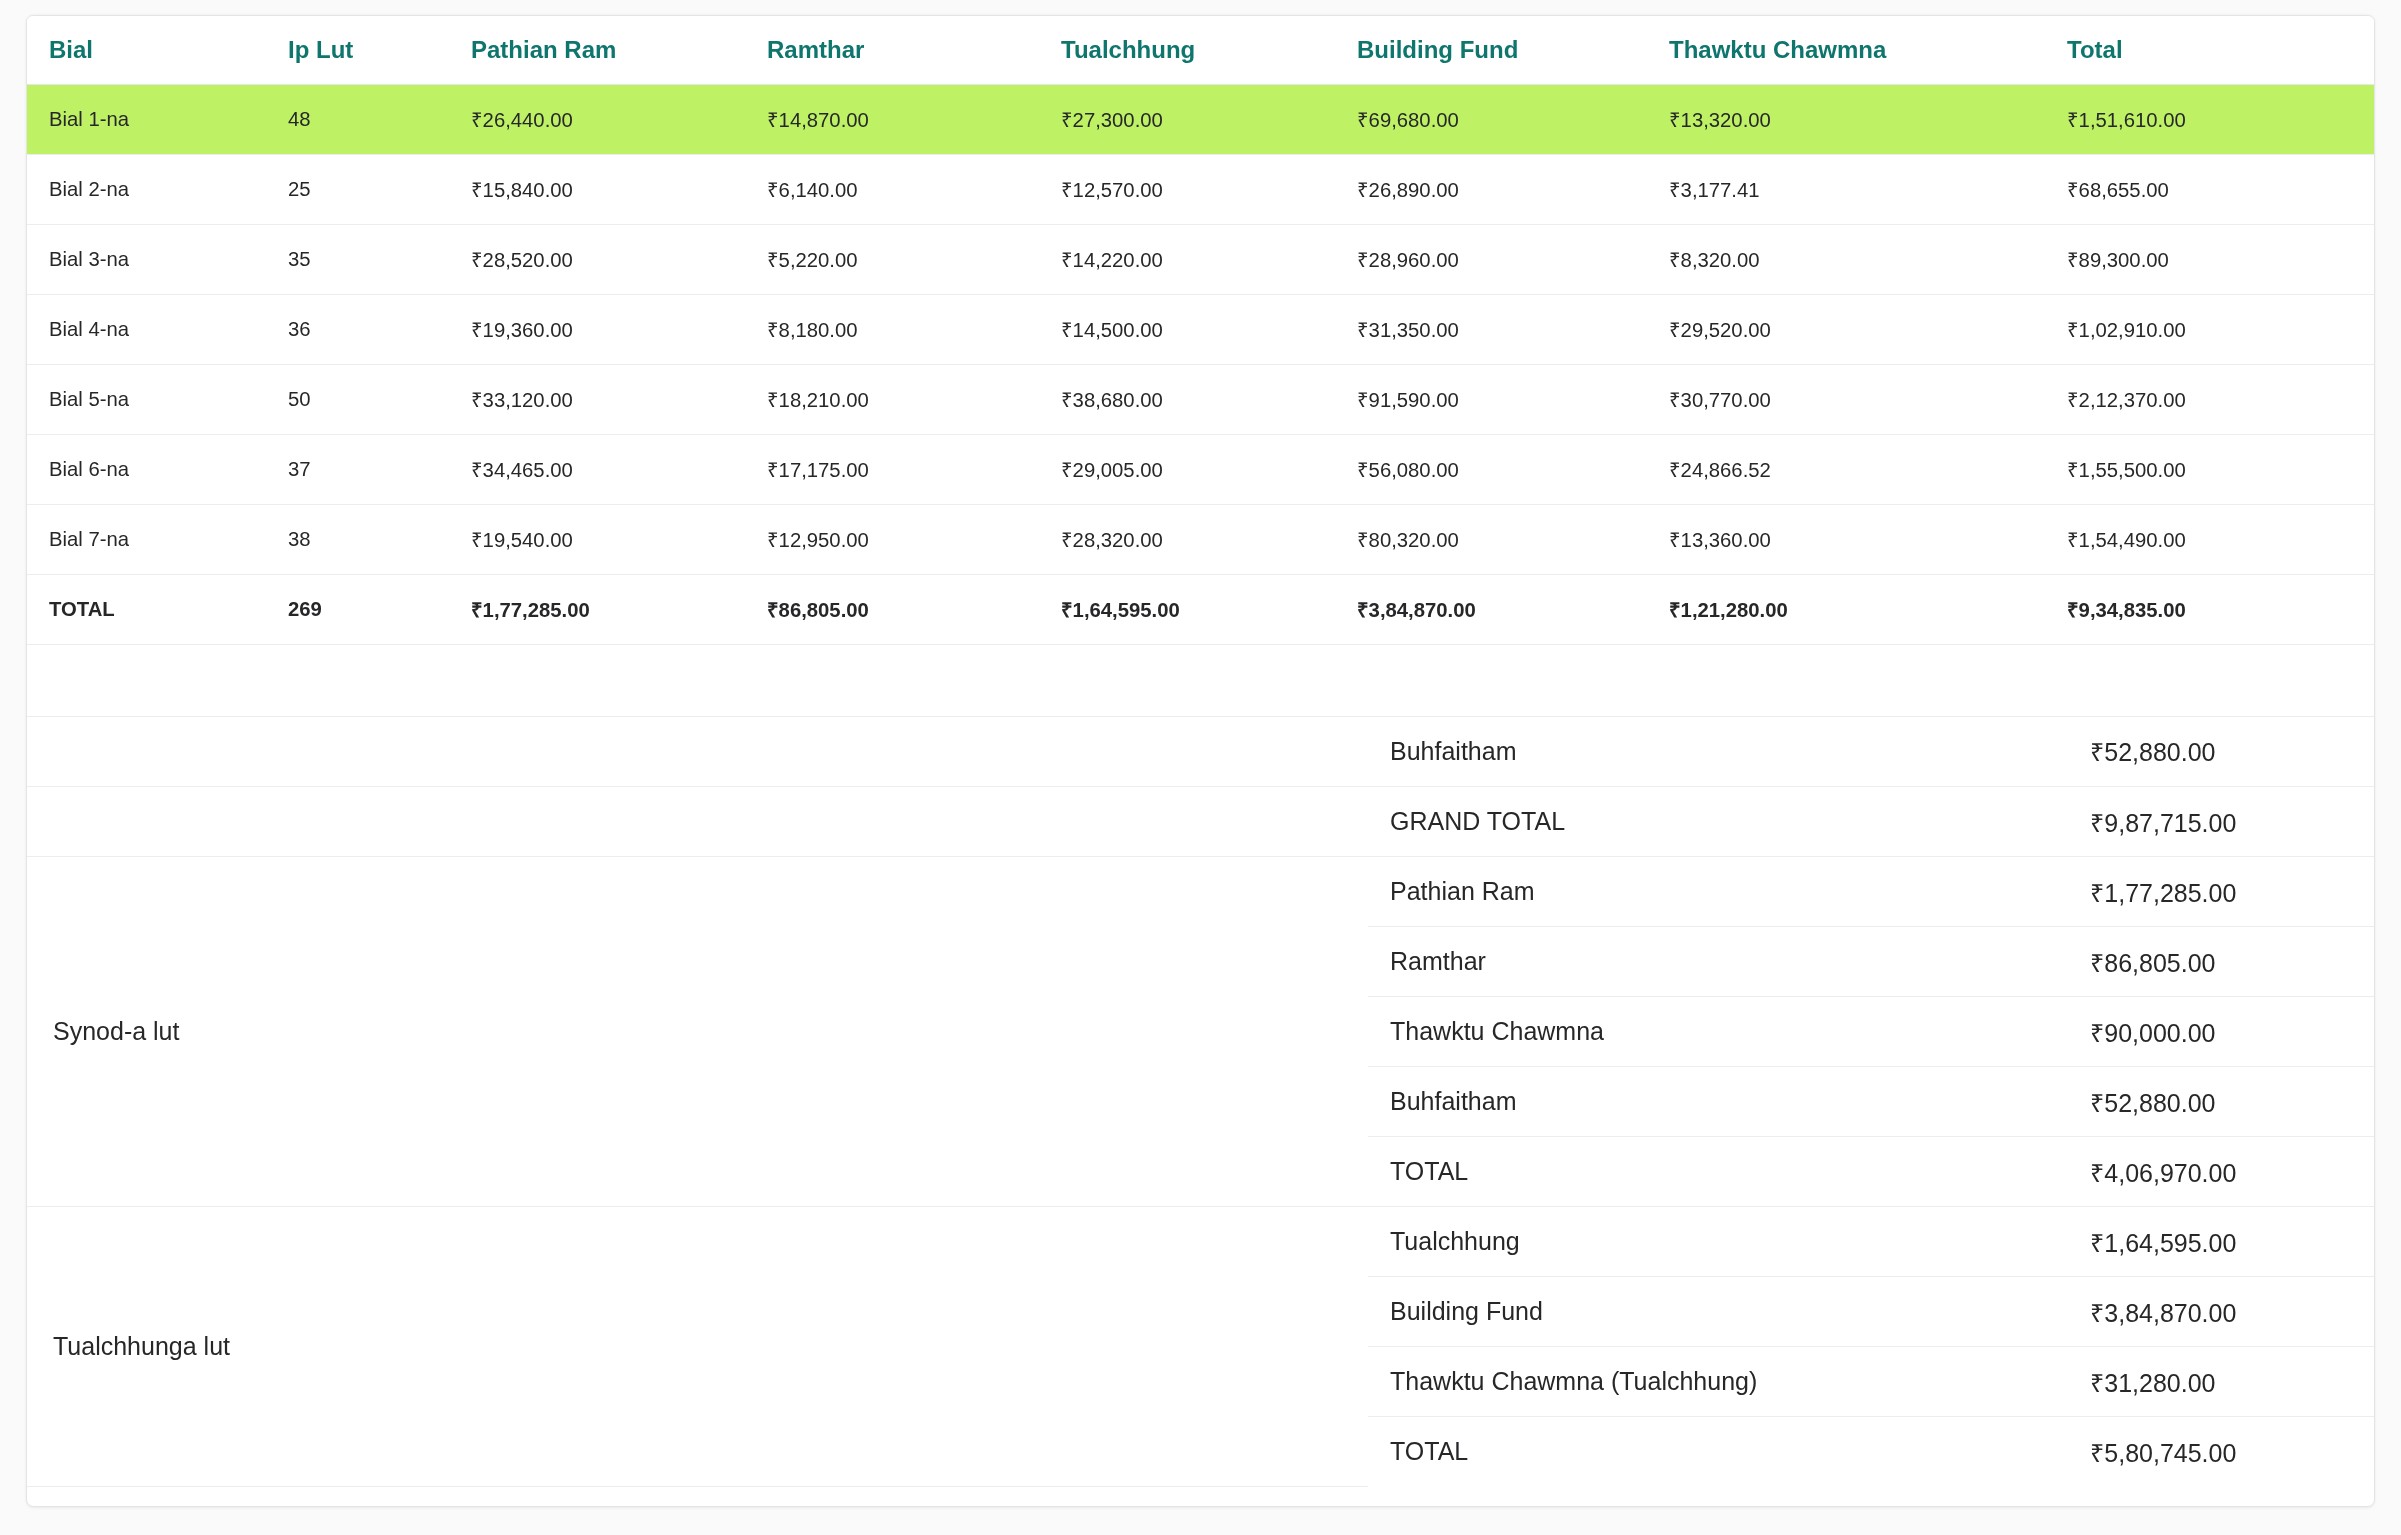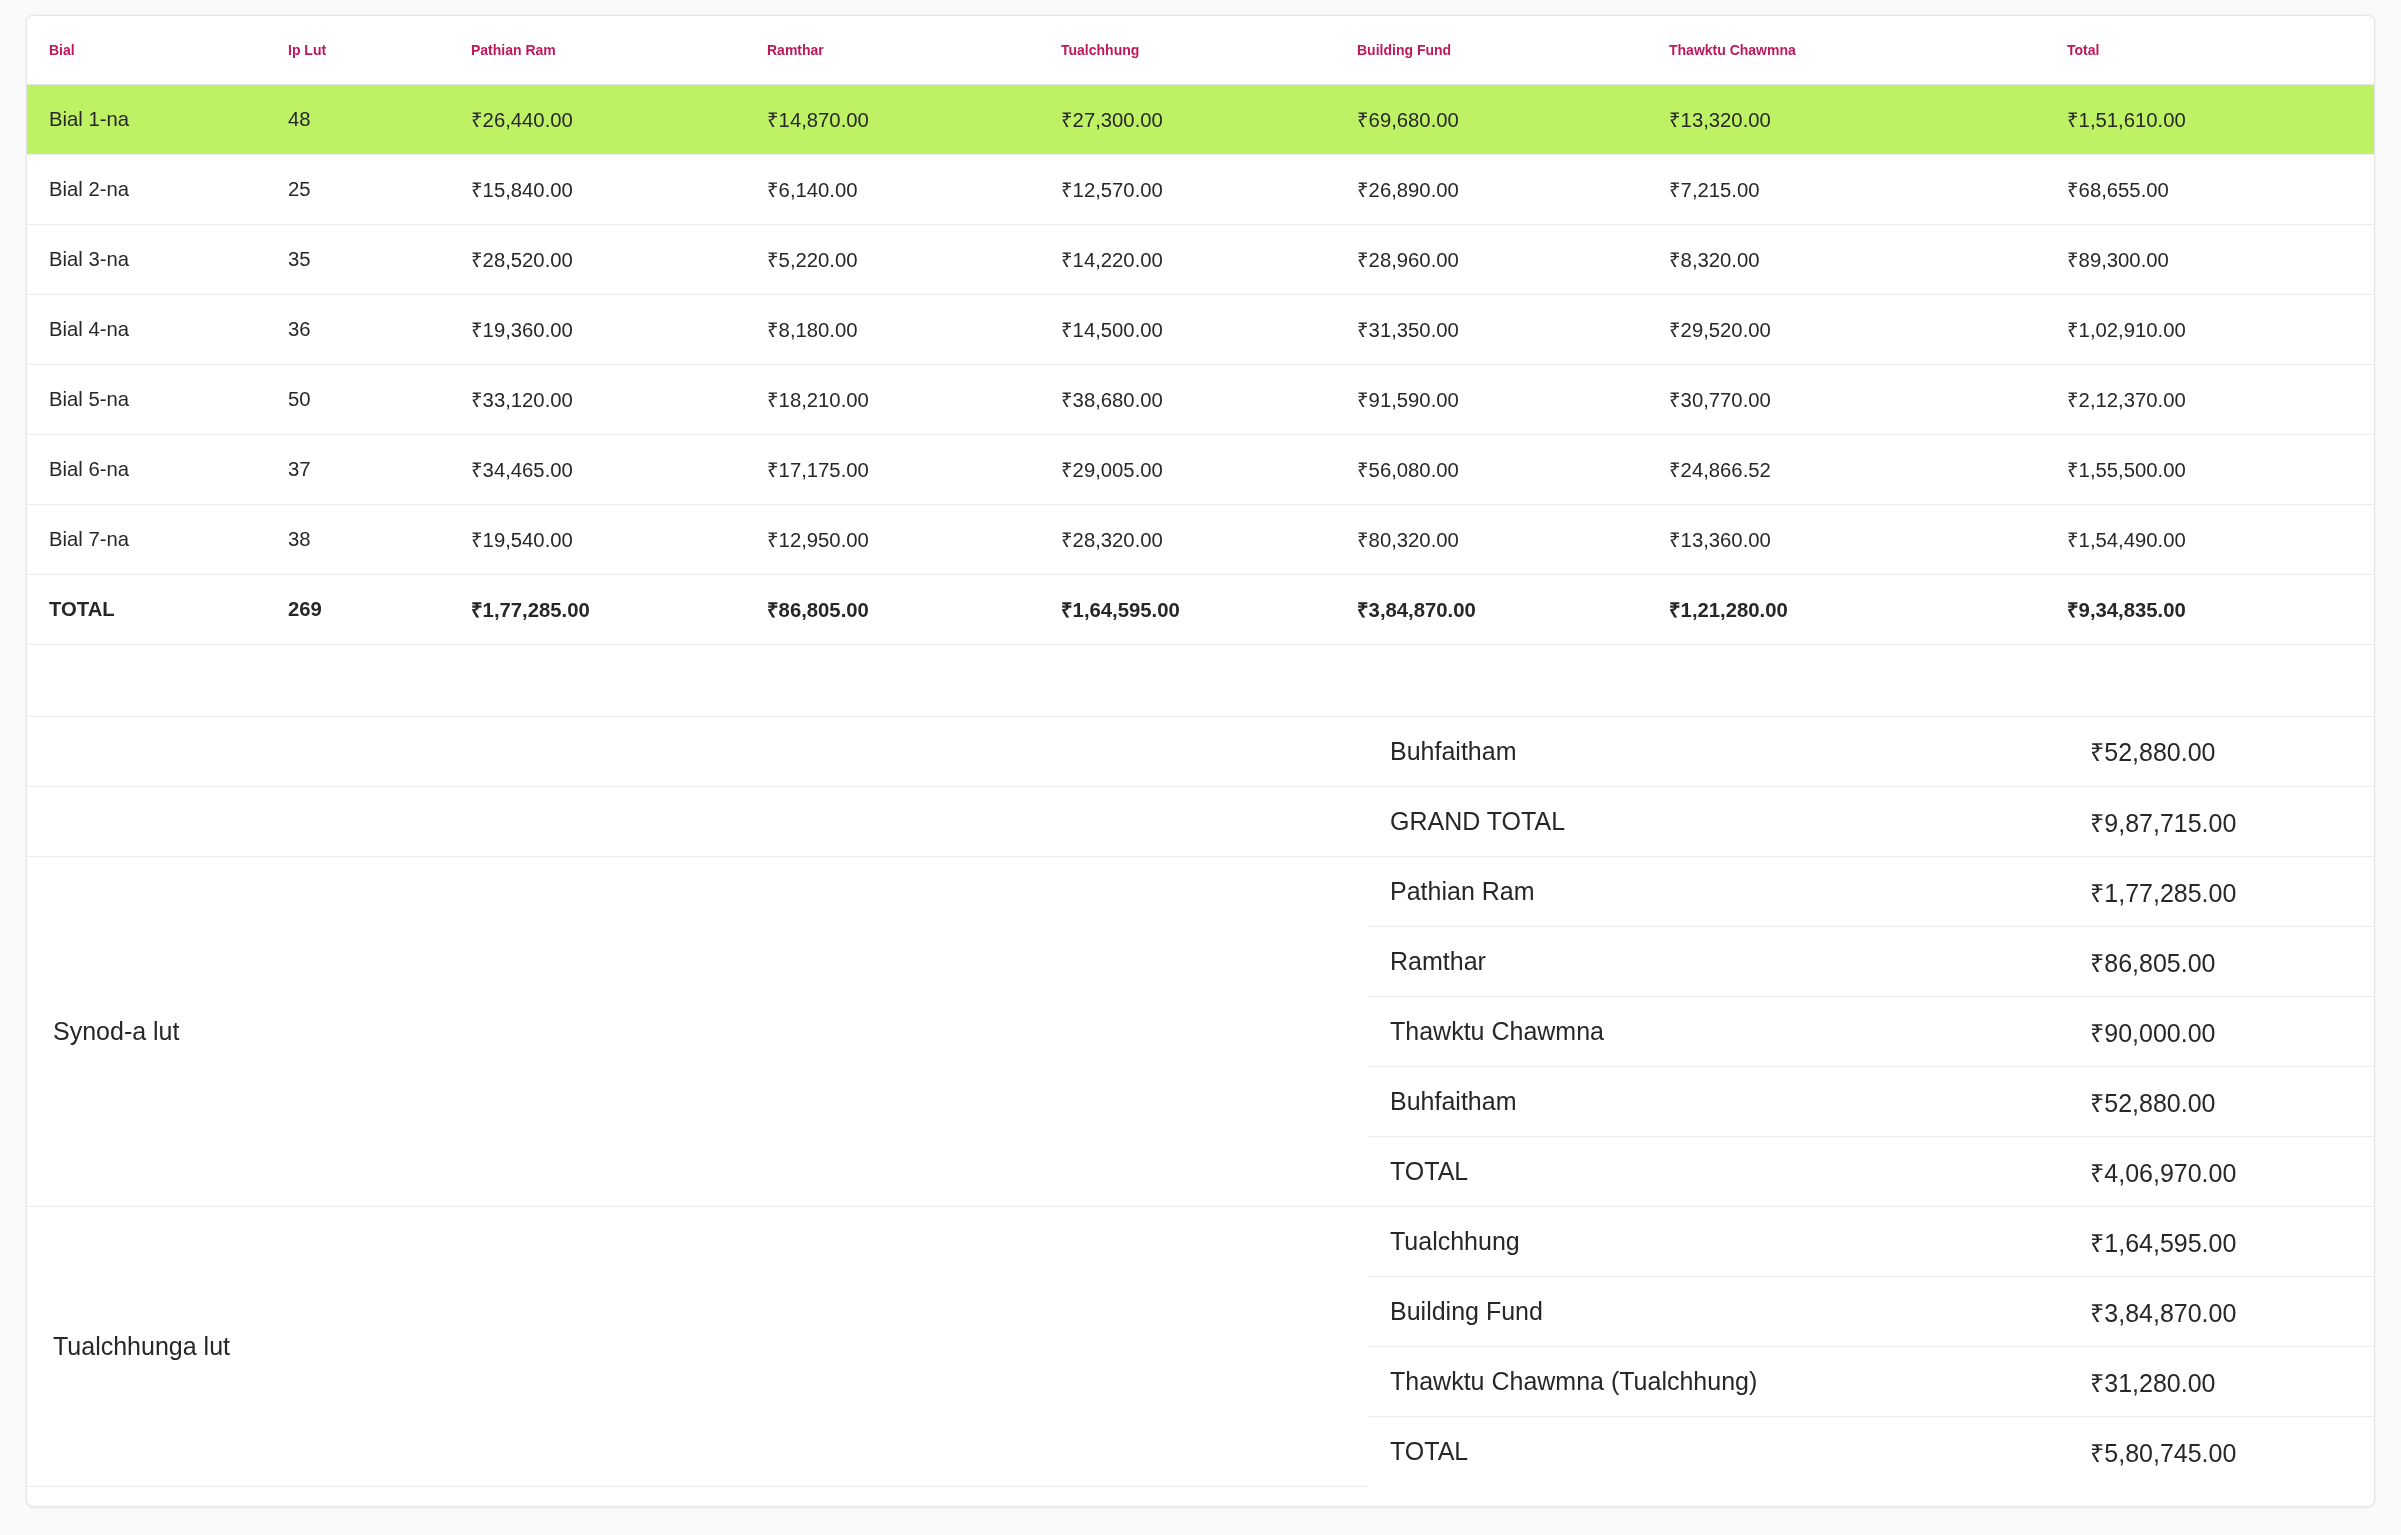--- a/index.html
+++ b/index.html
@@ -32,23 +32,23 @@
     table-layout: fixed;
   }
   th, td {
     text-align: left;
     font-size: 20.3px;
     color: #27272a;
     padding: 0 22px;
     vertical-align: middle;
   }
   thead th {
-    font-size: 14px;
+    font-size: 24px;
     font-weight: 700;
-    color: #be185d;
+    color: #0f766e;
     height: 68px;
     border-bottom: 0.9px solid #e6e6e6;
     background: #ffffff;
   }
   tbody tr {
     border-bottom: 0.9px solid #ededed;
   }
   tbody td {
     height: 70px;
     font-weight: 400;
@@ -140,21 +140,21 @@
           <td>₹13,320.00</td>
           <td>₹1,51,610.00</td>
         </tr>
         <tr>
           <td>Bial 2-na</td>
           <td>25</td>
           <td>₹15,840.00</td>
           <td>₹6,140.00</td>
           <td>₹12,570.00</td>
           <td>₹26,890.00</td>
-          <td>₹7,215.00</td>
+          <td>₹3,177.41</td>
           <td>₹68,655.00</td>
         </tr>
         <tr>
           <td>Bial 3-na</td>
           <td>35</td>
           <td>₹28,520.00</td>
           <td>₹5,220.00</td>
           <td>₹14,220.00</td>
           <td>₹28,960.00</td>
           <td>₹8,320.00</td>

